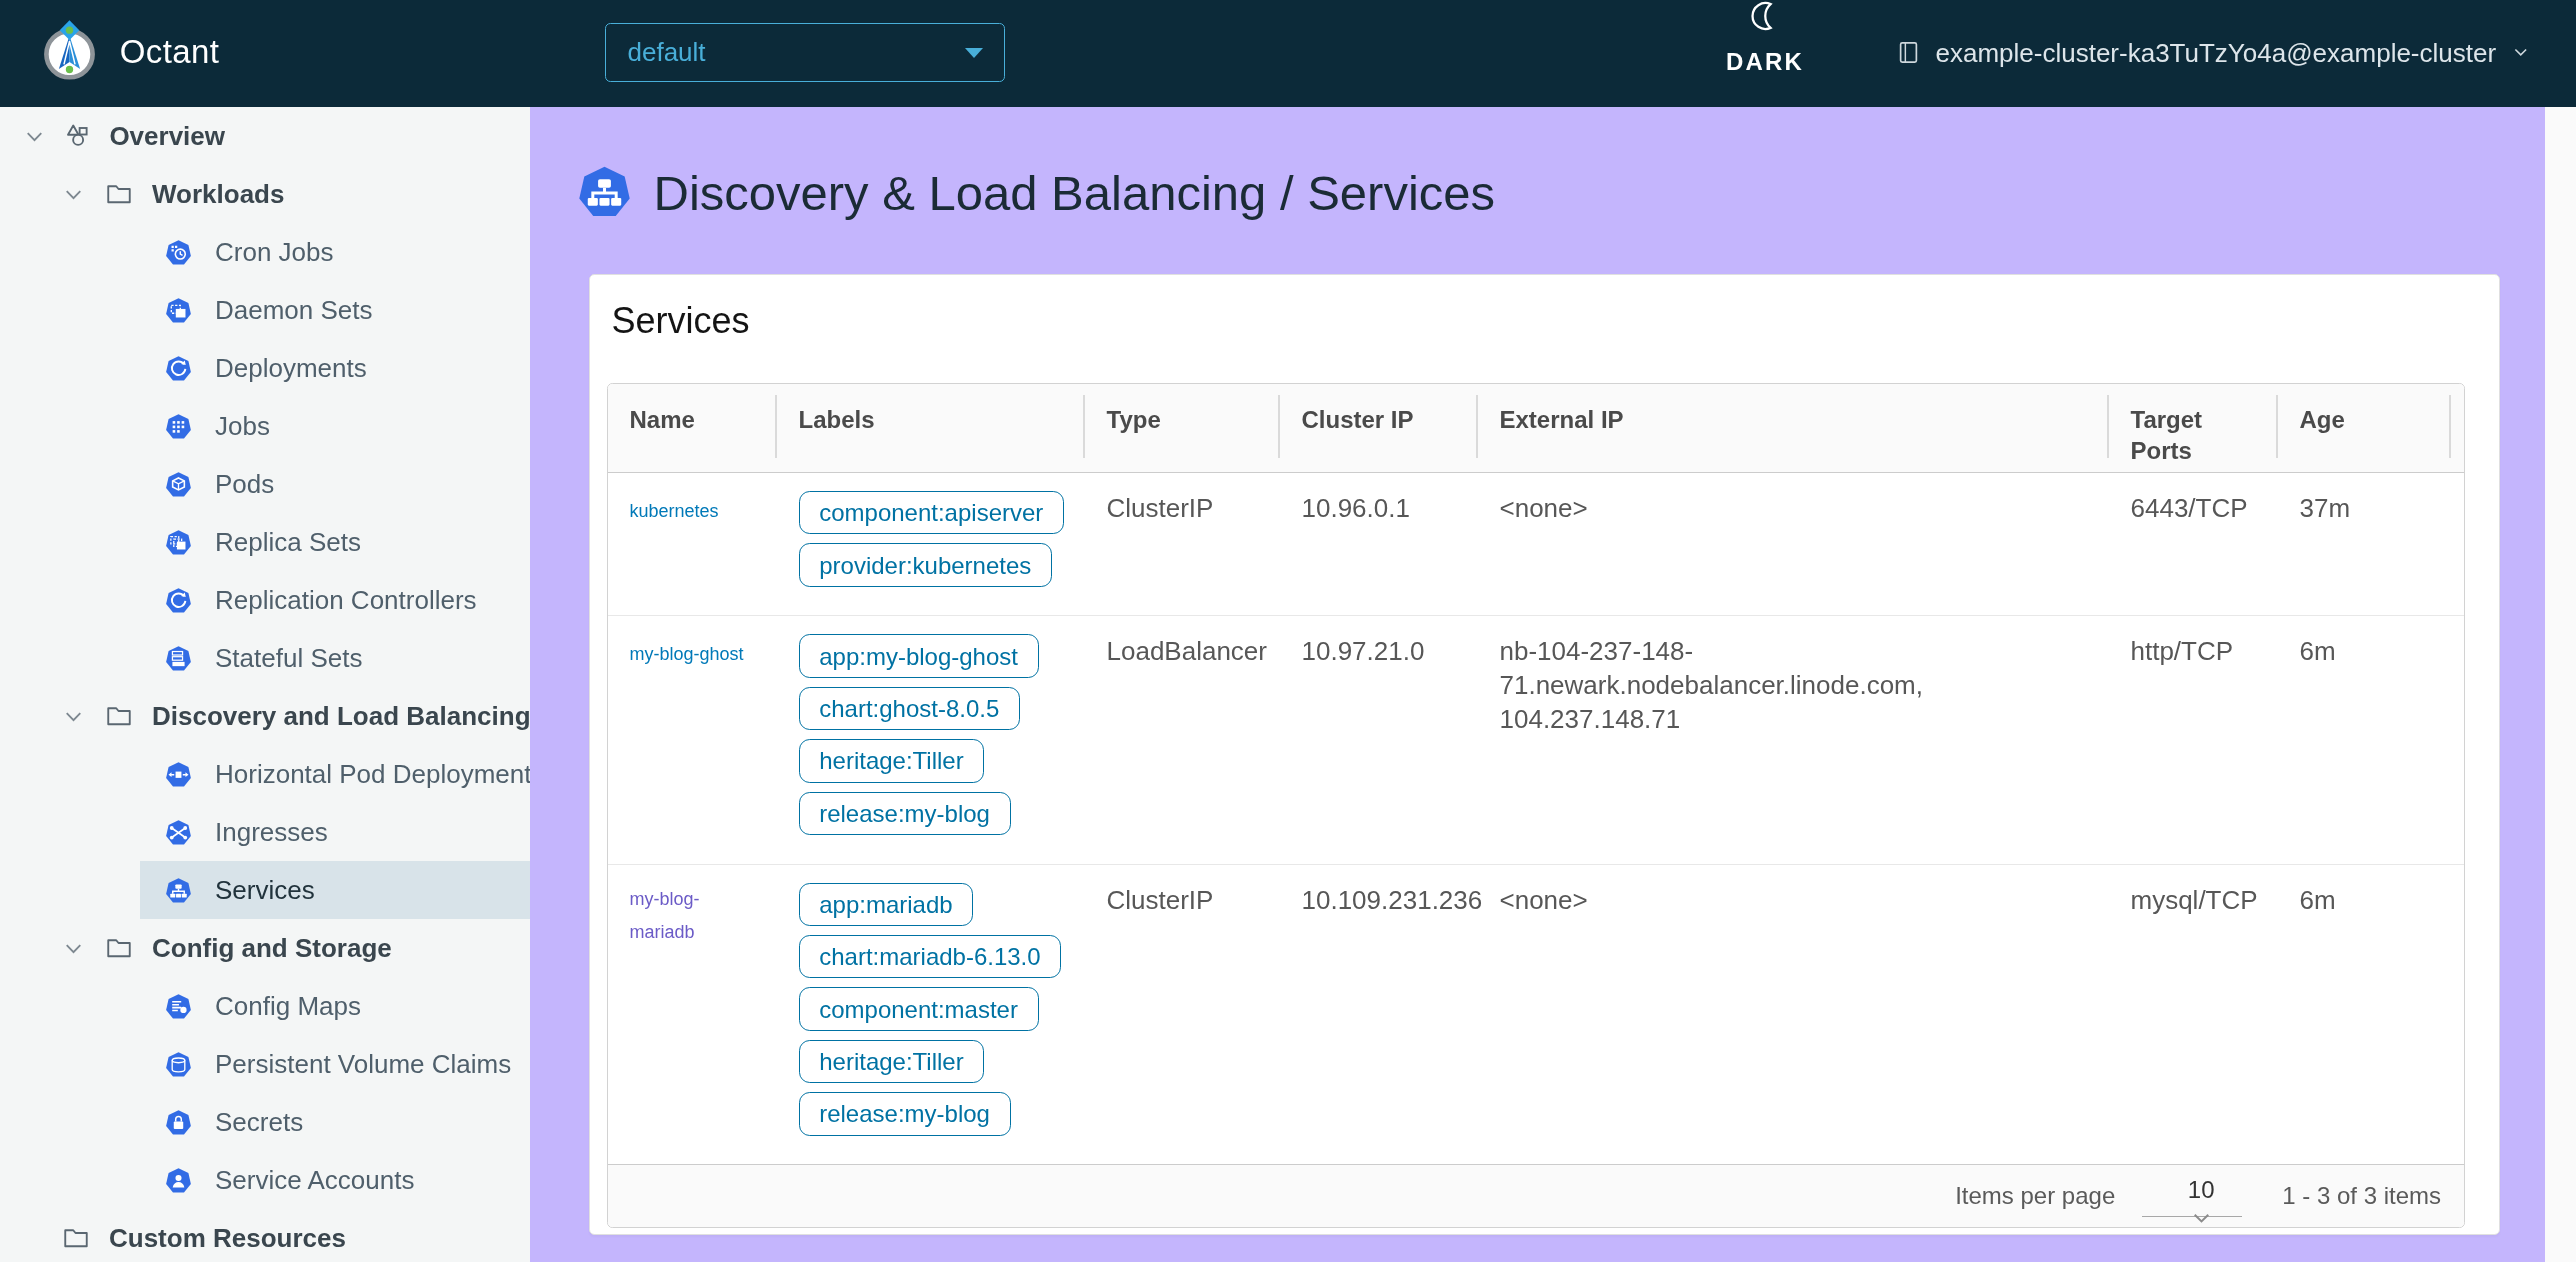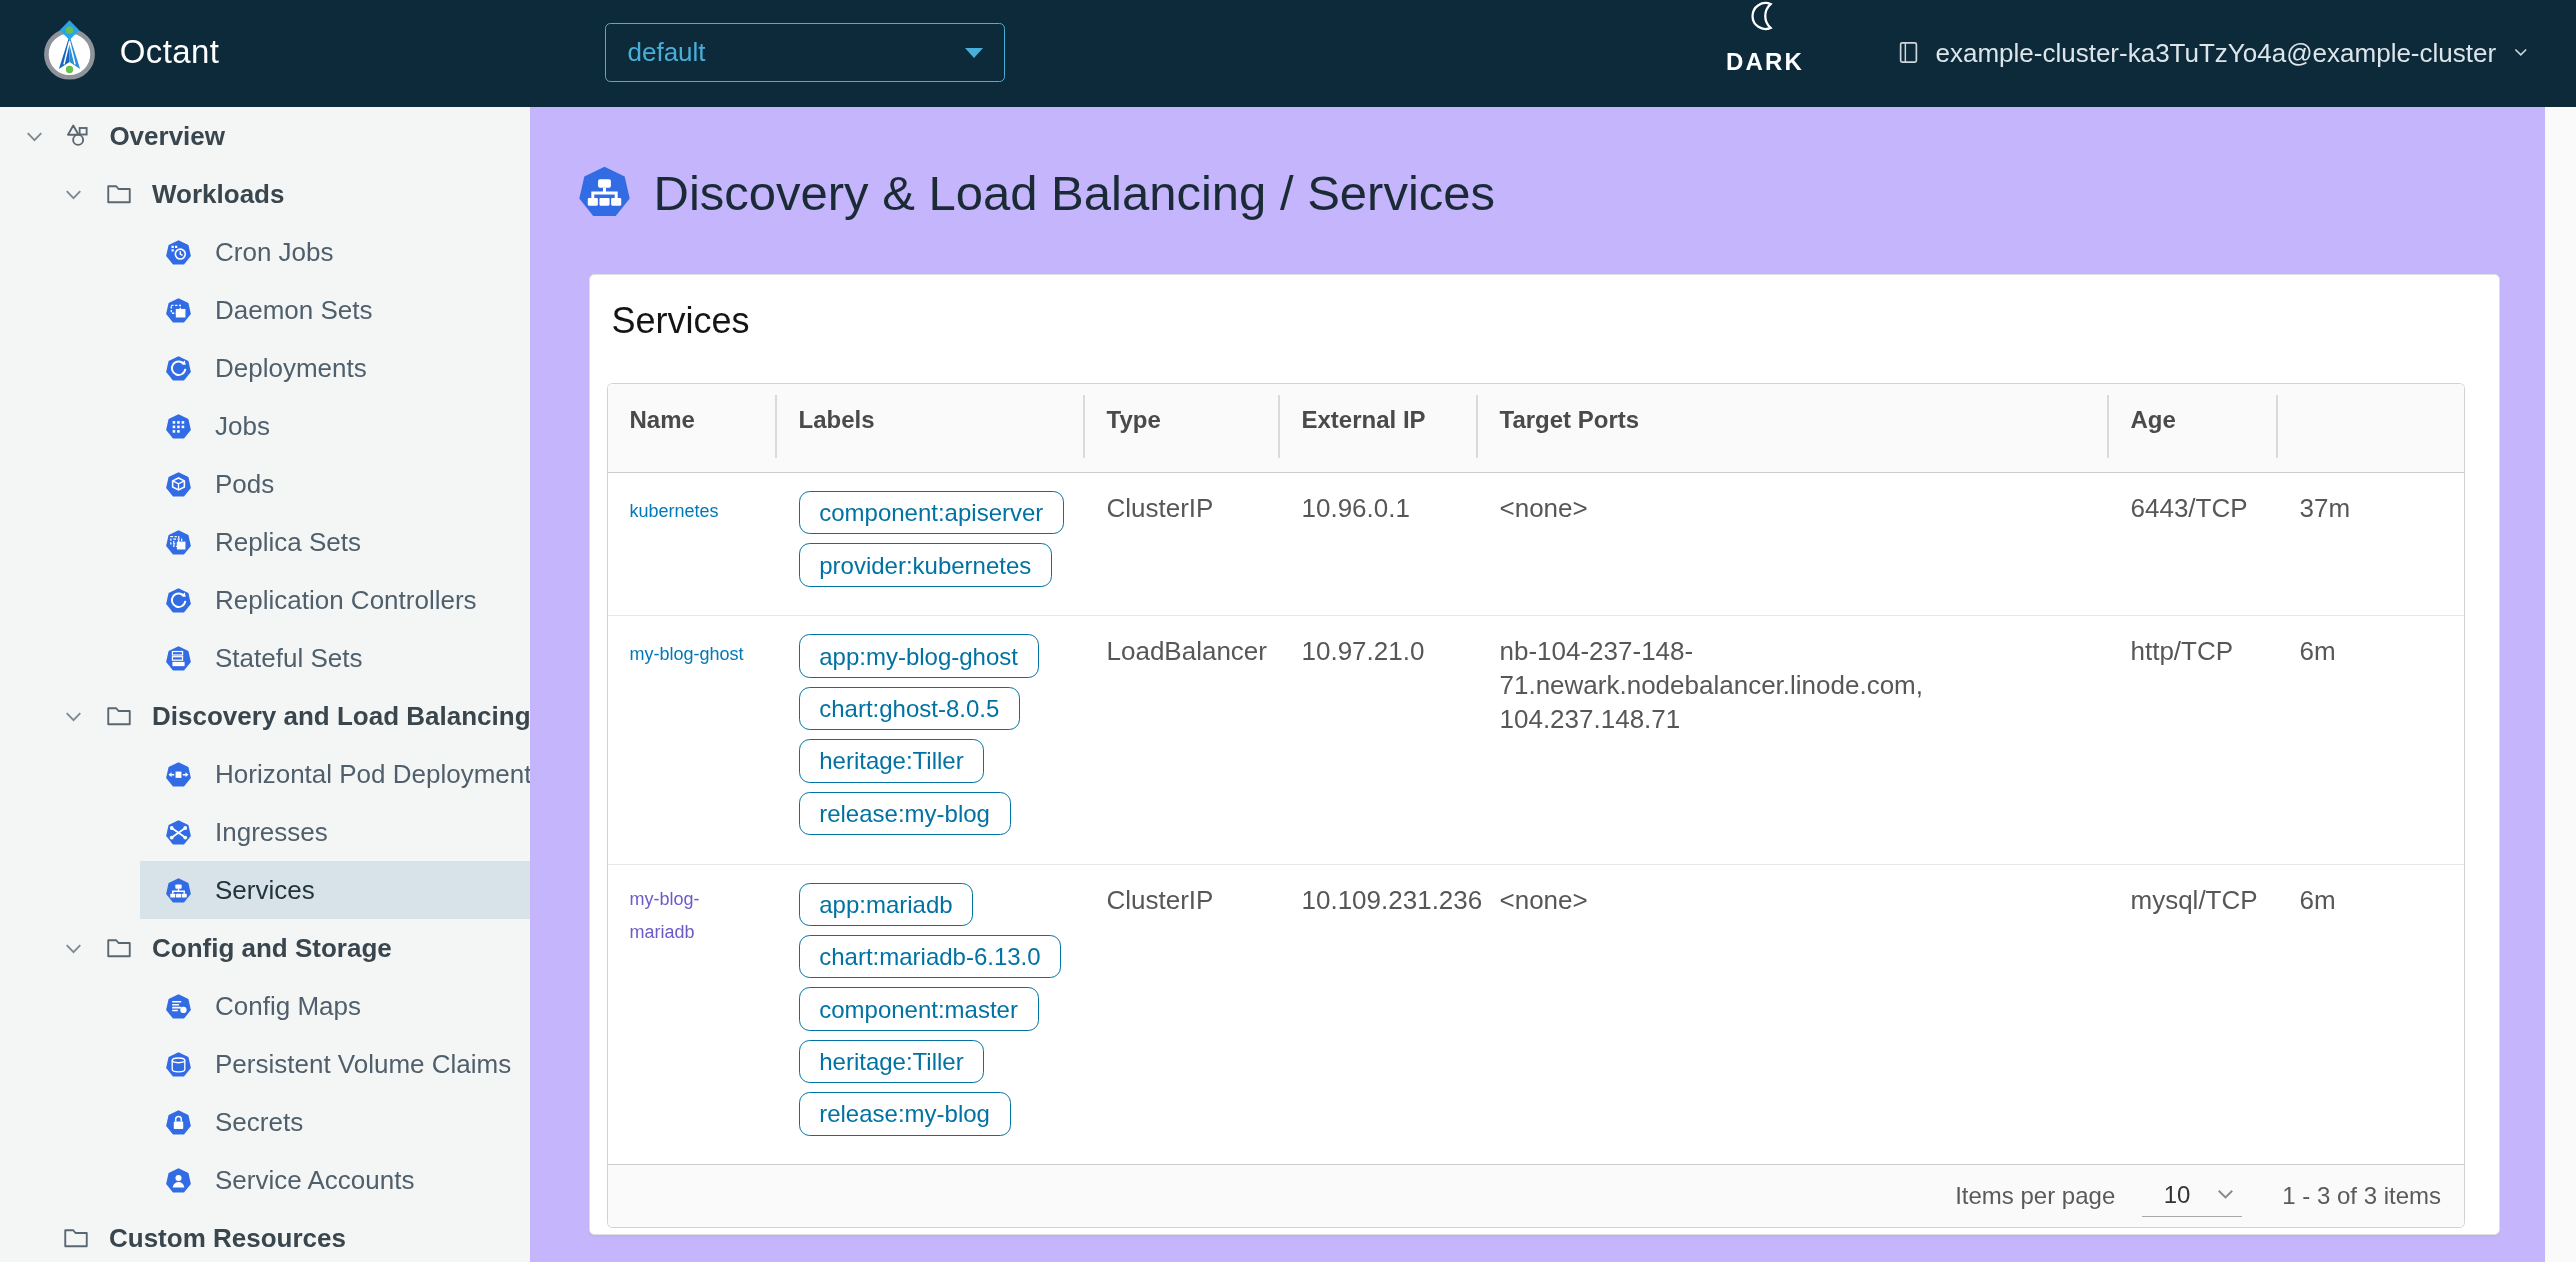--- a/index.html
+++ b/index.html
@@ -59,21 +59,21 @@
   .dg-cell { padding:18px 21.5px 19.7px; font-size:26px; color:#575757; line-height:34px; }
   .cell-link { color:#0079b8; text-decoration:none; font-size:18px; line-height:33px; display:inline-block; cursor:pointer; }
   .cell-link.visited { color:#6b5bc7; }
   .tag { display:table; margin:0 0 9px; padding:7.2px 19.7px; border:1.8px solid #0072a3; border-radius:10.7px;
     color:#0072a3; font-size:24px; line-height:27px; white-space:nowrap; cursor:pointer; }
   
   .dg-footer { height:63px; background:#fafafa; border-top:1.8px solid #cccccc; border-radius:0 0 4.5px 4.5px;
     display:flex; align-items:center; justify-content:flex-end; padding-right:23px; }
   .pg-label { font-size:24px; color:#5a5a5a; margin-right:27px; }
   .page-size { display:flex; align-items:center; justify-content:space-between; width:100px; height:41px;
-    border-bottom:1.8px solid #a8a8a8; padding:0 3.6px 1.8px 21.5px; margin-right:40px; cursor:pointer; }
+    border-bottom:1.8px solid #a8a8a8; padding:0 3.6px 1.8px 21.5px; margin-right:40px; cursor:pointer;flex-direction:column; }
   .page-size .ps-val { font-size:24px; color:#333333; }
   .pg-range { font-size:24px; color:#5a5a5a; }
 </style>
 </head>
 <body>
 
 <header class="header">
   <div class="brand">
     <span>
       <svg width="61" height="61" viewBox="0 0 66 66">
@@ -371,20 +371,21 @@
   </div>
 
   <section class="card">
     <h2>Services</h2>
 
     <div class="datagrid">
       <div class="dg-header">
           <div class="dg-hcell withsep">Name</div>
           <div class="dg-hcell withsep">Labels</div>
           <div class="dg-hcell withsep">Type</div>
+          <div class="dg-hcell withsep">Cluster IP</div>
           <div class="dg-hcell withsep">External IP</div>
           <div class="dg-hcell withsep">Target Ports</div>
           <div class="dg-hcell withsep">Age</div>
           <div class="dg-hcell"></div>
         </div>
       <div class="dg-body">
           <div class="dg-row">
             <div class="dg-cell"><a class="cell-link">kubernetes</a></div>
             <div class="dg-cell">
               <span class="tag">component:apiserver</span>

